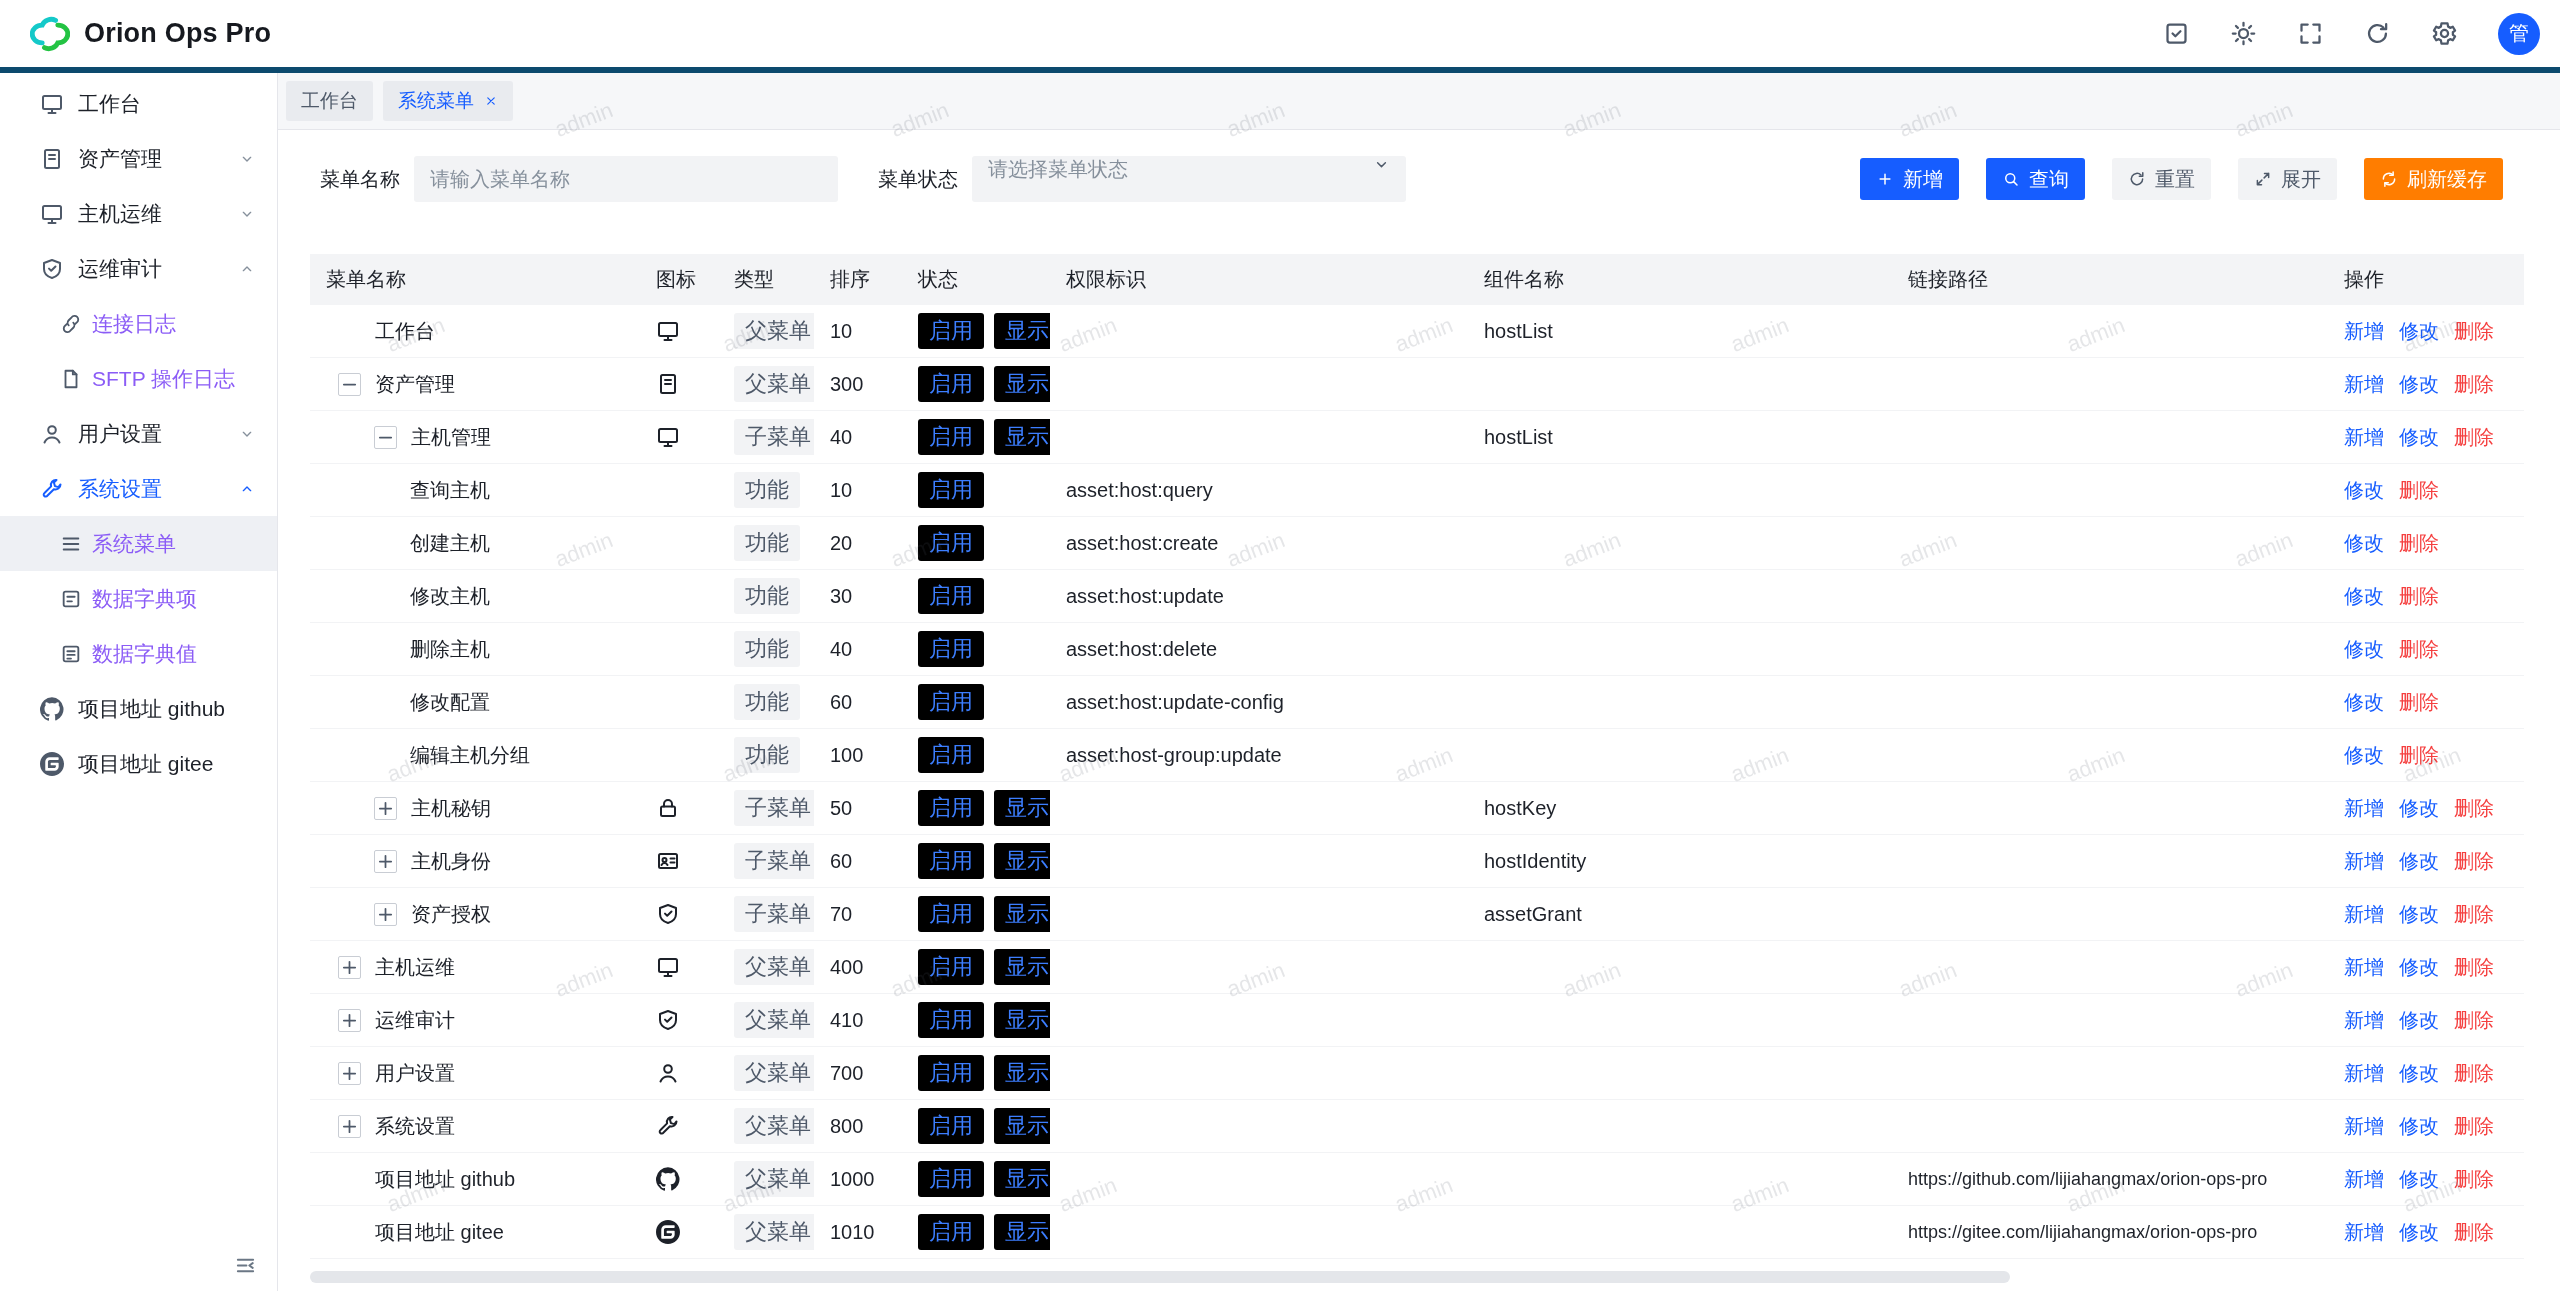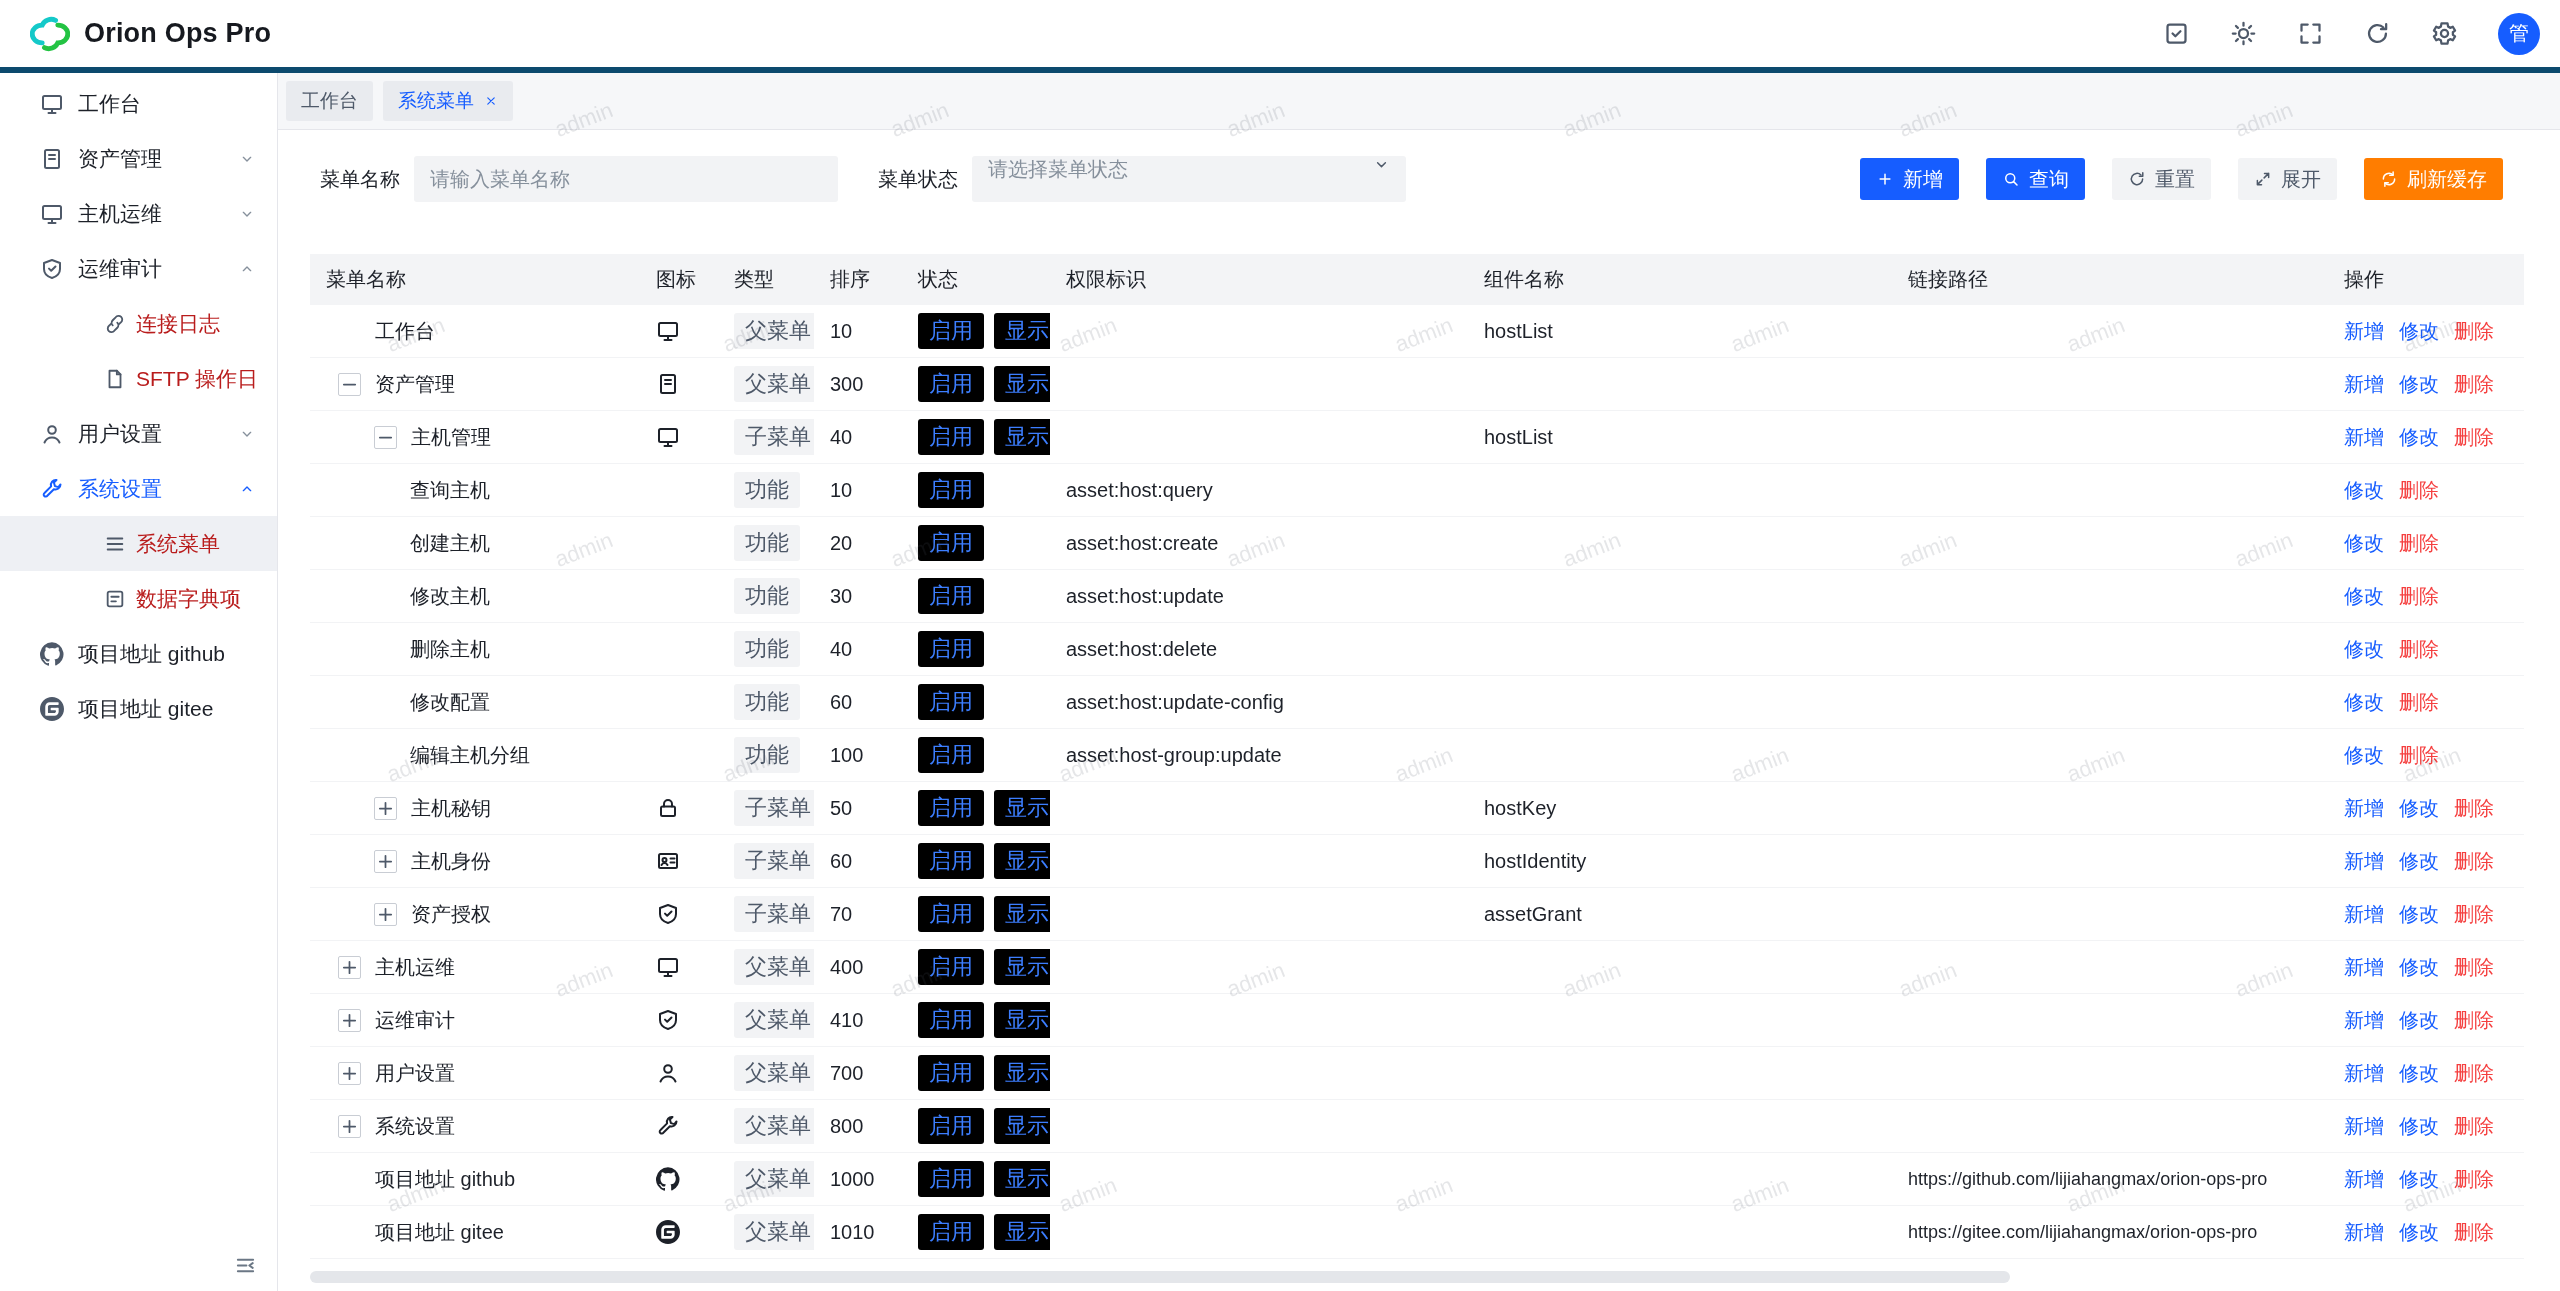--- a/index.html
+++ b/index.html
@@ -23,21 +23,21 @@
   .layout { display:flex; height:1218px; }
 
   
   .sidebar { width:278px; flex:none; border-right:1px solid #e5e6eb; position:relative; padding-top:3px; background:#fff; }
   .menu-item, .menu-sub { height:55px; display:flex; align-items:center; gap:14px; padding-right:22px; font-size:21px; cursor:pointer; }
   .menu-item { padding-left:40px; color:#1d2129; }
   .menu-item .icon { font-size:24px; color:#4e5969; }
   .menu-item .chev { font-size:16px; color:#86909c; }
   .menu-item.active { color:#165dff; }
   .menu-item.active .icon, .menu-item.active .chev { color:#165dff; }
-  .menu-sub { padding-left:104px; color:#b91c1c;gap:10px; }
+  .menu-sub { padding-left:60px; color:#8b5cf6;gap:10px; }
   .menu-sub .icon { font-size:22px; color:#4e5969; }
   .menu-sub.selected { background:#eef0f4; }
   .menu-label { flex:1; white-space:nowrap; overflow:hidden; }
   .sidebar-fold { position:absolute; right:20px; bottom:14px; font-size:23px; color:#6b7785; cursor:pointer; }
 
   
   .main { flex:1; position:relative; background:#fff; overflow:hidden; }
   .tabbar { height:57px; background:#f6f7f9; border-bottom:1px solid #e5e6eb; display:flex; align-items:center; padding-left:8px; gap:10px; }
   .tab { height:40px; background:#e9ebef; border-radius:3px; display:inline-flex; align-items:center; gap:10px;
          padding:0 15px; font-size:19px; color:#4e5969; cursor:pointer; }
@@ -247,20 +247,29 @@
           <span class="menu-label">系统菜单</span>
         </div>
         <div class="menu-sub">
           <span class="icon">
             <svg viewBox="0 0 24 24" fill="none" stroke="currentColor" stroke-width="2" stroke-linecap="round" stroke-linejoin="round">
               <rect x="4" y="4" width="16" height="16" rx="2"></rect>
               <path d="M8 9.5h8M8 14.5h5"></path>
             </svg>
           </span>
           <span class="menu-label">数据字典项</span>
+        </div>
+        <div class="menu-sub">
+          <span class="icon">
+            <svg viewBox="0 0 24 24" fill="none" stroke="currentColor" stroke-width="2" stroke-linecap="round" stroke-linejoin="round">
+              <rect x="4" y="4" width="16" height="16" rx="2"></rect>
+              <path d="M8 9h8M8 13h8M8 17h4"></path>
+            </svg>
+          </span>
+          <span class="menu-label">数据字典值</span>
         </div>
         <div class="menu-item">
           <span class="icon">
             <svg viewBox="0 0 16 16" fill="currentColor">
               <path d="M8 .2a8 8 0 0 0-2.5 15.6c.4.1.5-.2.5-.4v-1.4c-2.2.5-2.7-1-2.7-1-.4-.9-.9-1.2-.9-1.2-.7-.5.1-.5.1-.5.8.1 1.2.8 1.2.8.7 1.3 1.9.9 2.4.7 0-.5.3-.9.5-1.1-1.8-.2-3.6-.9-3.6-4 0-.9.3-1.6.8-2.1-.1-.2-.4-1 .1-2.1 0 0 .7-.2 2.2.8a7.4 7.4 0 0 1 4 0c1.5-1 2.2-.8 2.2-.8.5 1.1.2 1.9.1 2.1.5.5.8 1.2.8 2.1 0 3.1-1.9 3.8-3.6 4 .3.2.5.7.5 1.4v2.1c0 .2.1.5.6.4A8 8 0 0 0 8 .2z"></path>
             </svg>
           </span>
           <span class="menu-label">项目地址 github</span>
         </div>
         <div class="menu-item">

